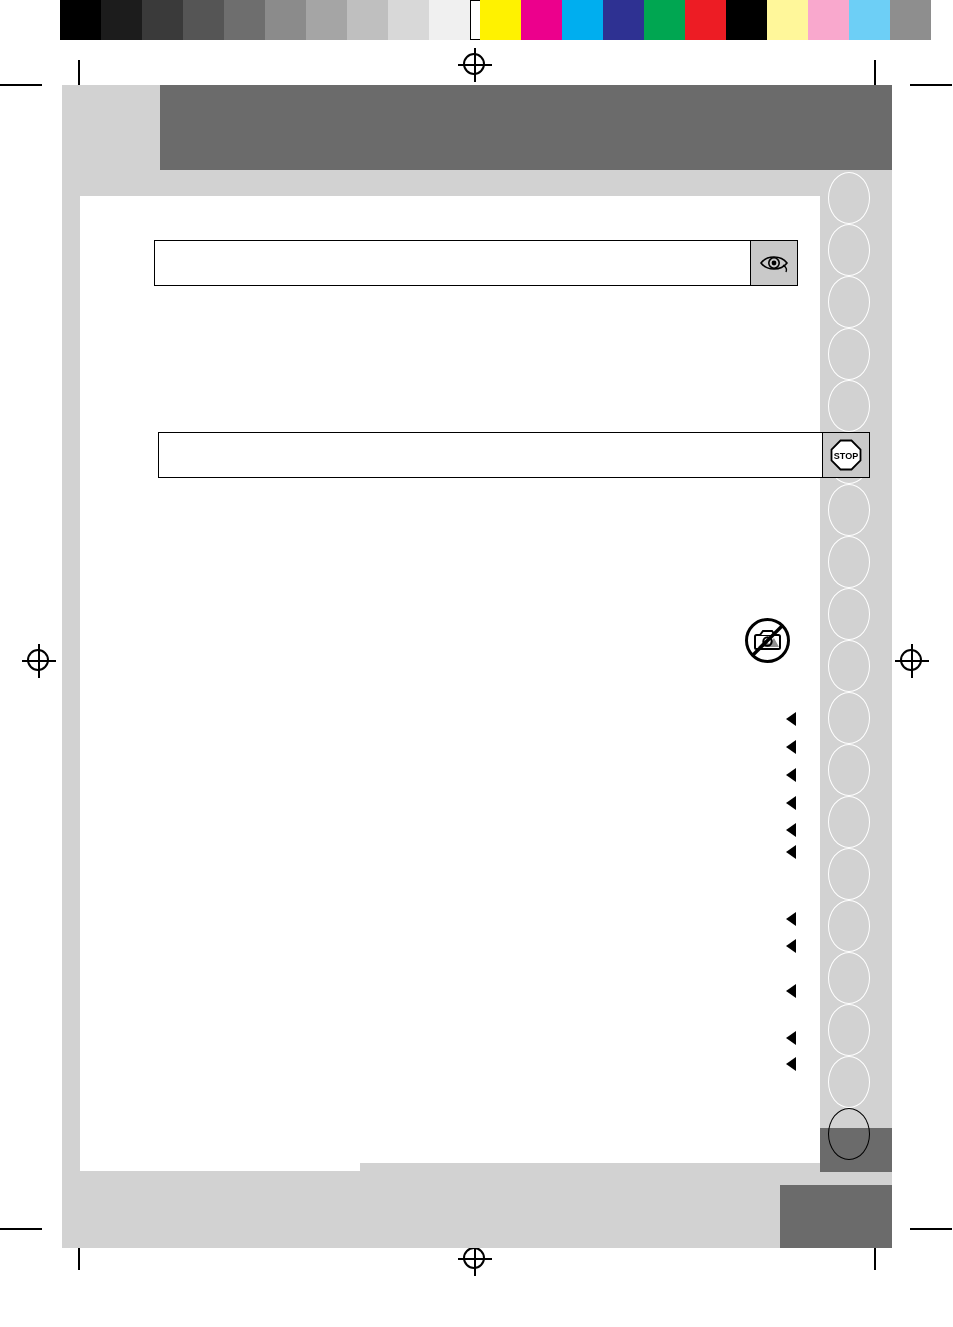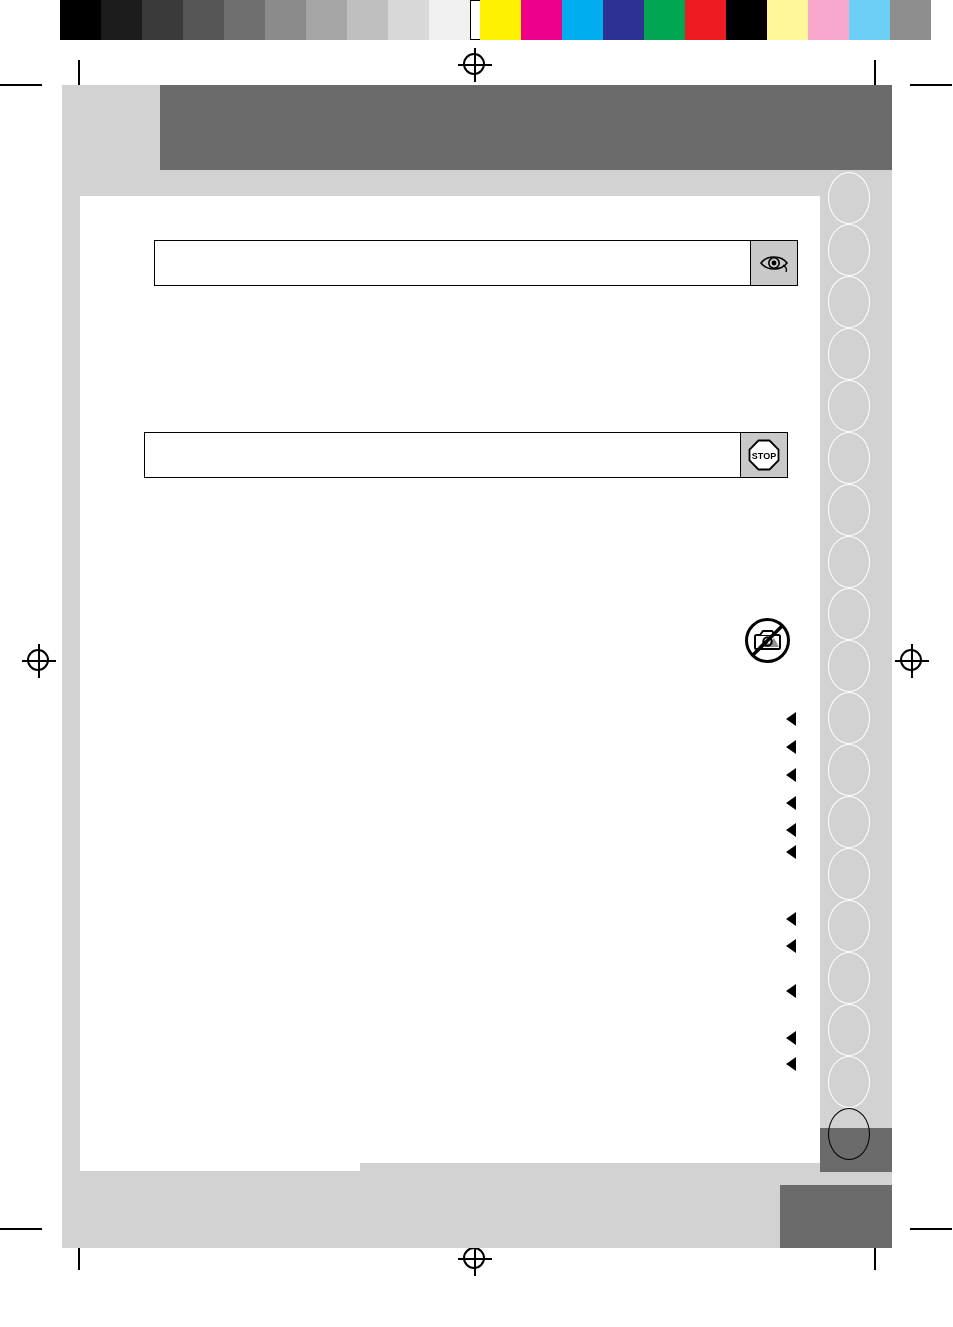--- a/index.html
+++ b/index.html
@@ -165,21 +165,21 @@
     top: 0;
     width: 46px;
     height: 44px;
     background: #c9c9c9;
     border-left: 1px solid #000;
     display: flex;
     align-items: center;
     justify-content: center;
   }
   #callout-eye { left: 154px; top: 240px; width: 644px; }
-  #callout-stop { left: 144px; top: 432px; width: 644px; }
+  #callout-stop { left: 158px; top: 432px; width: 712px; }
 
   
   .noflash {
     position: absolute;
     left: 744px;
     top: 617px;
     width: 47px;
     height: 47px;
   }
 

